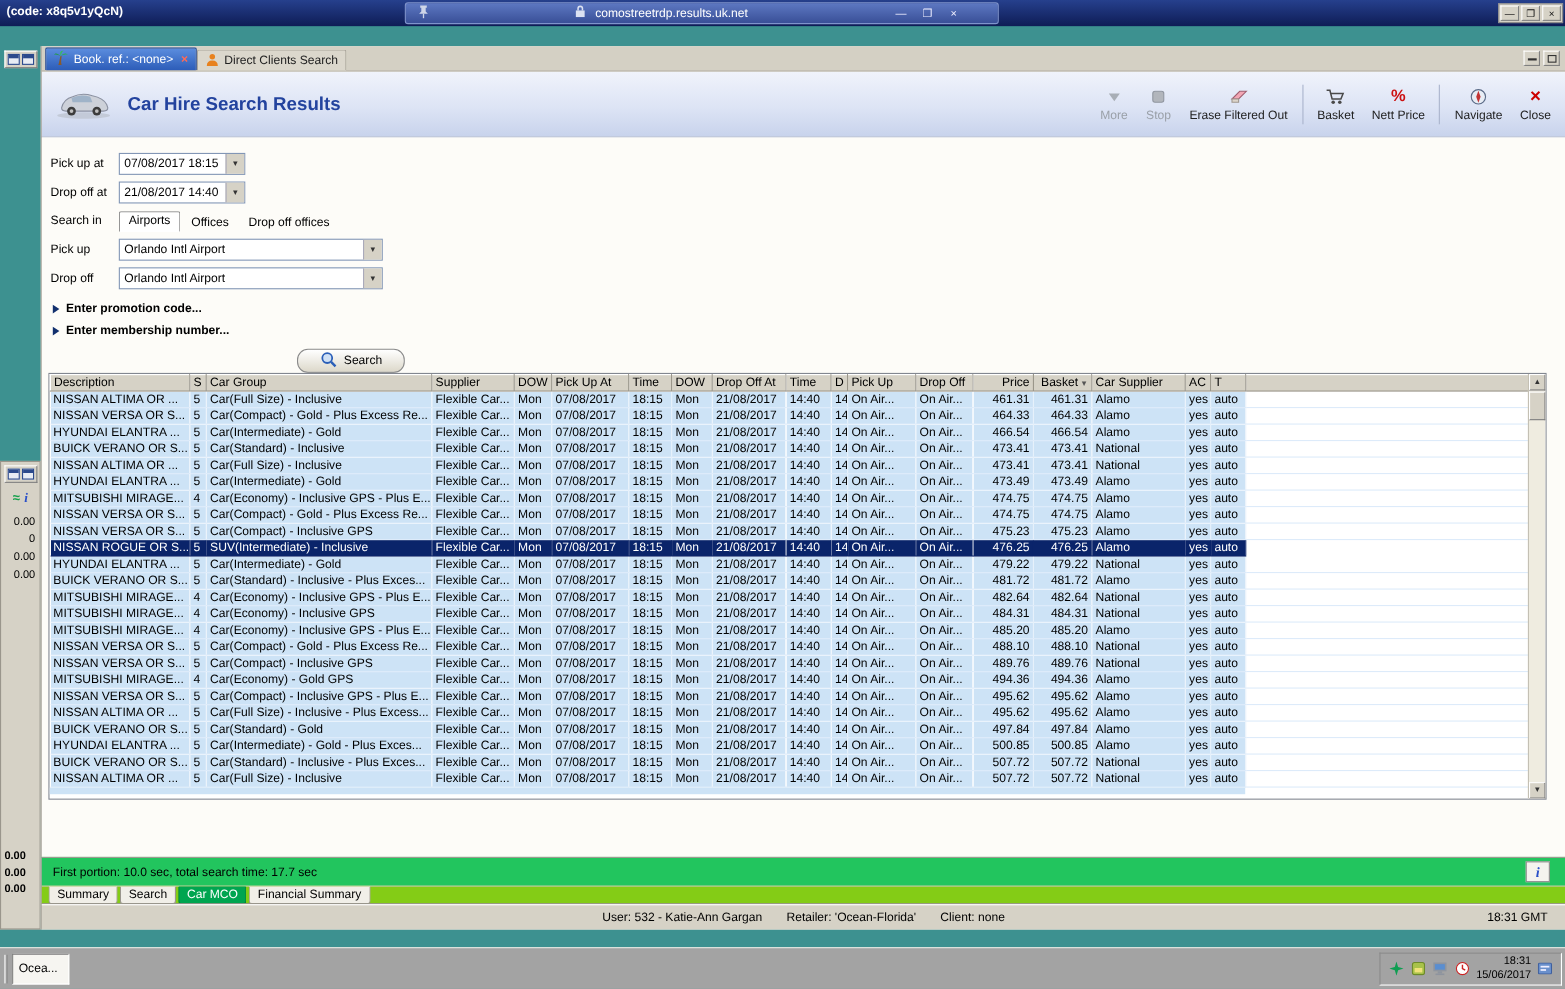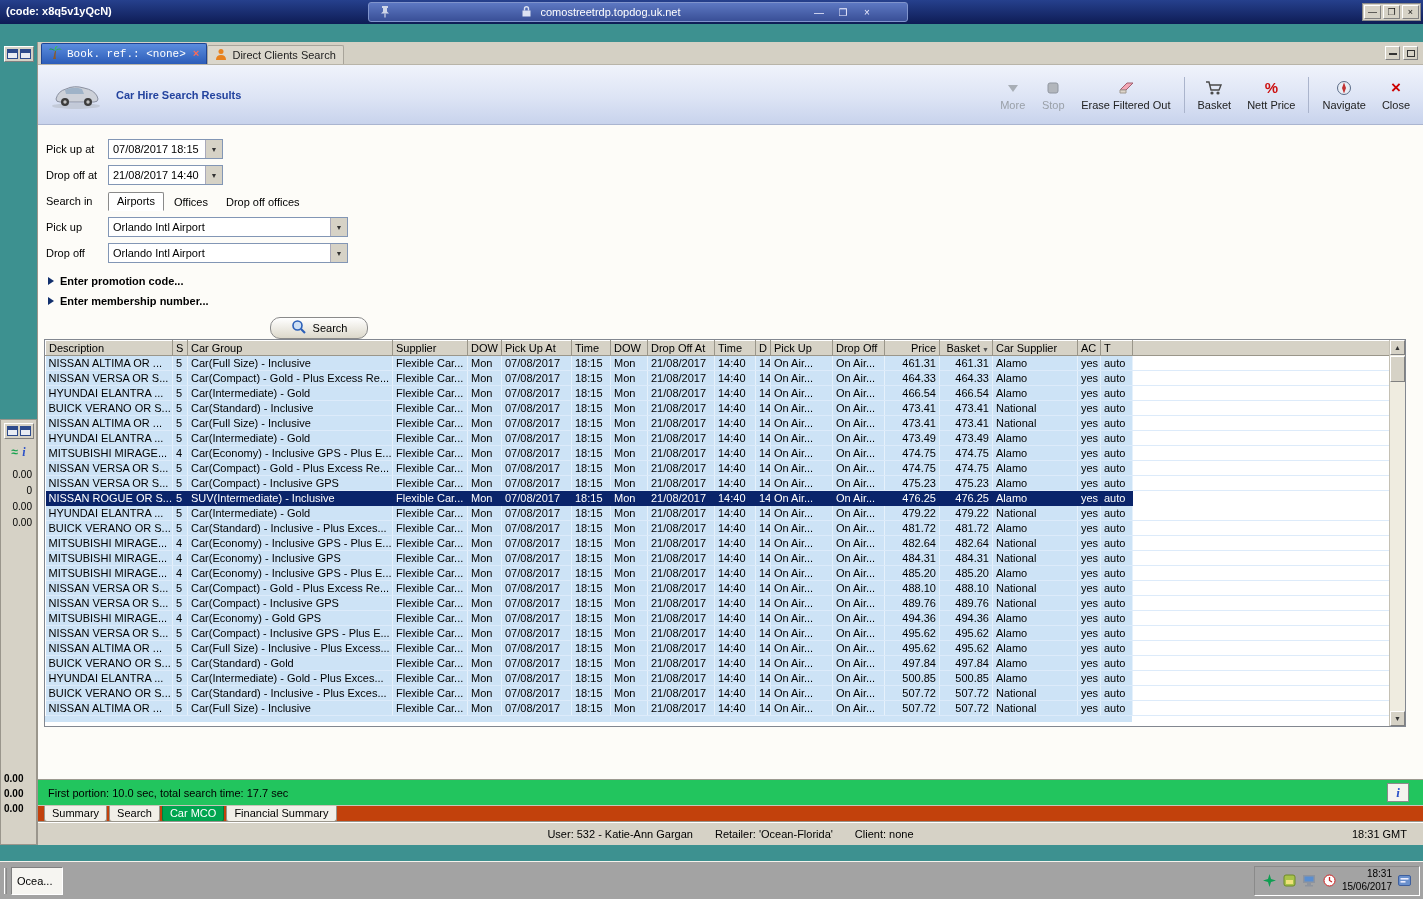--- a/index.html
+++ b/index.html
@@ -35,31 +35,31 @@
   .i-ico { font-family:"Liberation Serif", serif; font-style:italic; font-weight:bold; color:#2a50c8; font-size:12px; }
   .side-nums { margin-top:8px; font-size:10px; text-align:right; padding-right:4px; line-height:16px; }
   .side-nums-bottom { position:absolute; left:3px; bottom:28px; font-size:10px; font-weight:bold; line-height:15px; }
 
   
   .app-window { position:absolute; left:37px; top:18px; right:0; bottom:16px; background:#fbfaf5; display:flex; flex-direction:column; border-left:1px solid #9a968c; }
 
   
   .tabstrip { height:23px; background:#d4d0c4; display:flex; align-items:flex-end; padding-left:3px; position:relative; border-bottom:1px solid #b8b4a8; }
   .doc-tab { display:flex; align-items:center; gap:5px; height:21px; padding:0 7px; font-size:11px; cursor:pointer; }
-  .doc-tab.active { background:linear-gradient(#5b8dde,#2c5cb8); color:#fff; border:1px solid #1e4492; border-bottom:none; border-radius:2px 2px 0 0;font-family:Liberation Mono, monospace; }
+  .doc-tab.active { background:linear-gradient(#5b8dde,#2c5cb8); color:#fff; border:1px solid #1e4492; border-bottom:none; border-radius:2px 2px 0 0; }
   .doc-tab.inactive { background:#dbd7cc; color:#222; border:1px solid #a8a49a; border-bottom:none; height:19px; border-radius:2px 2px 0 0; }
   .tab-close { color:#ff6a55; font-weight:bold; font-size:11px; margin-left:2px; cursor:pointer; }
   .strip-btns { position:absolute; right:5px; top:4px; display:flex; gap:3px; }
   .strip-btn { width:15px; height:14px; background:#d6d2c6; border:1px solid; border-color:#fff #808080 #808080 #fff; position:relative; cursor:pointer; }
   .strip-btn .glyph { position:absolute; left:3px; top:3px; width:8px; height:7px; border:1px solid #333; }
   .strip-btn.min .glyph { border:none; border-bottom:2px solid #333; top:6px; height:2px; }
 
   
   .app-header { height:60px; background:linear-gradient(180deg,#f0f3fb 0%,#dde4f5 55%,#c8d3ec 100%); border-bottom:1px solid #aab5d0; display:flex; align-items:center; padding:0 10px 0 12px; }
-  .page-title { margin-left:14px; font-size:11px; font-weight:bold; color:#23439e; }
+  .page-title { margin-left:14px; font-size:17px; font-weight:bold; color:#23439e; }
   .toolbar { margin-left:auto; display:flex; align-items:center; gap:10px; }
   .tb-item { display:flex; flex-direction:column; align-items:center; gap:2px; min-width:30px; font-size:11px; color:#222; cursor:pointer; padding:2px 3px; }
   .tb-item .ic { height:18px; display:flex; align-items:center; }
   .tb-item.disabled { color:#9aa0a8; cursor:default; }
   .tb-sep { width:1px; height:36px; background:#aab4cc; }
   .close-x { color:#cc0000; font-weight:bold; font-size:17px; line-height:16px; }
   .pct-ico { color:#cc1111; font-weight:bold; font-size:15px; line-height:16px; }
 
   
   .content { flex:1; background:#fdfcf8; overflow:hidden; }
@@ -98,21 +98,21 @@
   .vscroll { position:absolute; top:0; right:0; bottom:0; width:16px; background:#efece0; border-left:1px solid #c4c0b4; }
   .sbtn { position:absolute; left:0; width:15px; height:15px; background:#d6d2c6; border:1px solid; border-color:#fff #808080 #808080 #fff;
           display:flex; align-items:center; justify-content:center; font-size:7px; color:#333; cursor:pointer; }
   .sbtn.up { top:0; } .sbtn.down { bottom:0; }
   .sthumb { position:absolute; left:0; top:16px; width:15px; height:26px; background:#d6d2c6; border:1px solid; border-color:#fff #808080 #808080 #fff; cursor:grab; }
 
   
   .timing { height:26px; border-top:1px solid #9c9a90; background:#22c55e; display:flex; align-items:center; position:relative; padding-left:10px; }
   .info-btn { position:absolute; right:14px; top:3px; width:22px; height:19px; border:1px solid #8a8a8a; background:#f4f3ee;
               display:flex; align-items:center; justify-content:center; font-family:"Liberation Serif", serif; font-style:italic; font-weight:bold; font-size:13px; color:#2a50c8; cursor:pointer; }
-  .bottom-tabs { height:17px; background:#c2410c; display:flex; gap:2px; padding-left:6px; border-top:1px solid #c8c4b8; }
+  .bottom-tabs { height:17px; background:#84cc16; display:flex; gap:2px; padding-left:6px; border-top:1px solid #c8c4b8; }
   .btab { padding:1px 7px; border:1px solid #9a968c; border-top:none; background:#f1efe8; border-radius:0 0 3px 3px; height:16px; line-height:13px; cursor:pointer; }
   .btab.active { background:#00a550; color:#fff; border-color:#00803e; }
   .statusbar { height:23px; background:#d6d2c6; border-top:1px solid #fff; box-shadow:0 -1px 0 #9a968c; position:relative;
                display:flex; align-items:center; justify-content:center; gap:22px; }
   .gmt { position:absolute; right:16px; }
 
   
   .taskbar { height:38px; background:#a3a3a3; border-top:1px solid #f5f3ed; display:flex; align-items:center; padding:0 3px; }
   .task-grip { width:3px; height:26px; border-left:1px solid #fff; border-right:1px solid #8a8a8a; margin:0 4px 0 1px; }
   .task-btn { width:52px; height:28px; background:#f6f5f1; border:1px solid; border-color:#808080 #fff #fff #808080; display:flex; align-items:center; padding-left:5px; cursor:pointer; white-space:nowrap; overflow:hidden; }
@@ -134,21 +134,21 @@
             <line x1="6" y1="8.5" x2="6" y2="12.5" stroke="#cfd6e8" stroke-width="1.2"></line>
           </svg>
       </span>
       <span class="pill-flex"></span>
       <span>
         <svg width="11" height="13" viewBox="0 0 11 13">
             <rect x="1.5" y="5.5" width="8" height="6" fill="#dce2f2"></rect>
             <path d="M3.5 5.5 V3.8 A2 2 0 0 1 7.5 3.8 V5.5" fill="none" stroke="#dce2f2" stroke-width="1.4"></path>
           </svg>
       </span>
-      <span class="rdp-host">comostreetrdp.topdog.uk.net</span>
+      <span class="rdp-host">comostreetrdp.results.uk.net</span>
       <span class="pill-flex"></span>
       <span class="pill-btn">—</span>
       <span class="pill-btn">❐</span>
       <span class="pill-btn">×</span>
       <span style="width:14px"></span>
     </div>
     <div class="rdp-winbtns">
       <span class="winbtn">—</span>
       <span class="winbtn">❐</span>
       <span class="winbtn">×</span>

